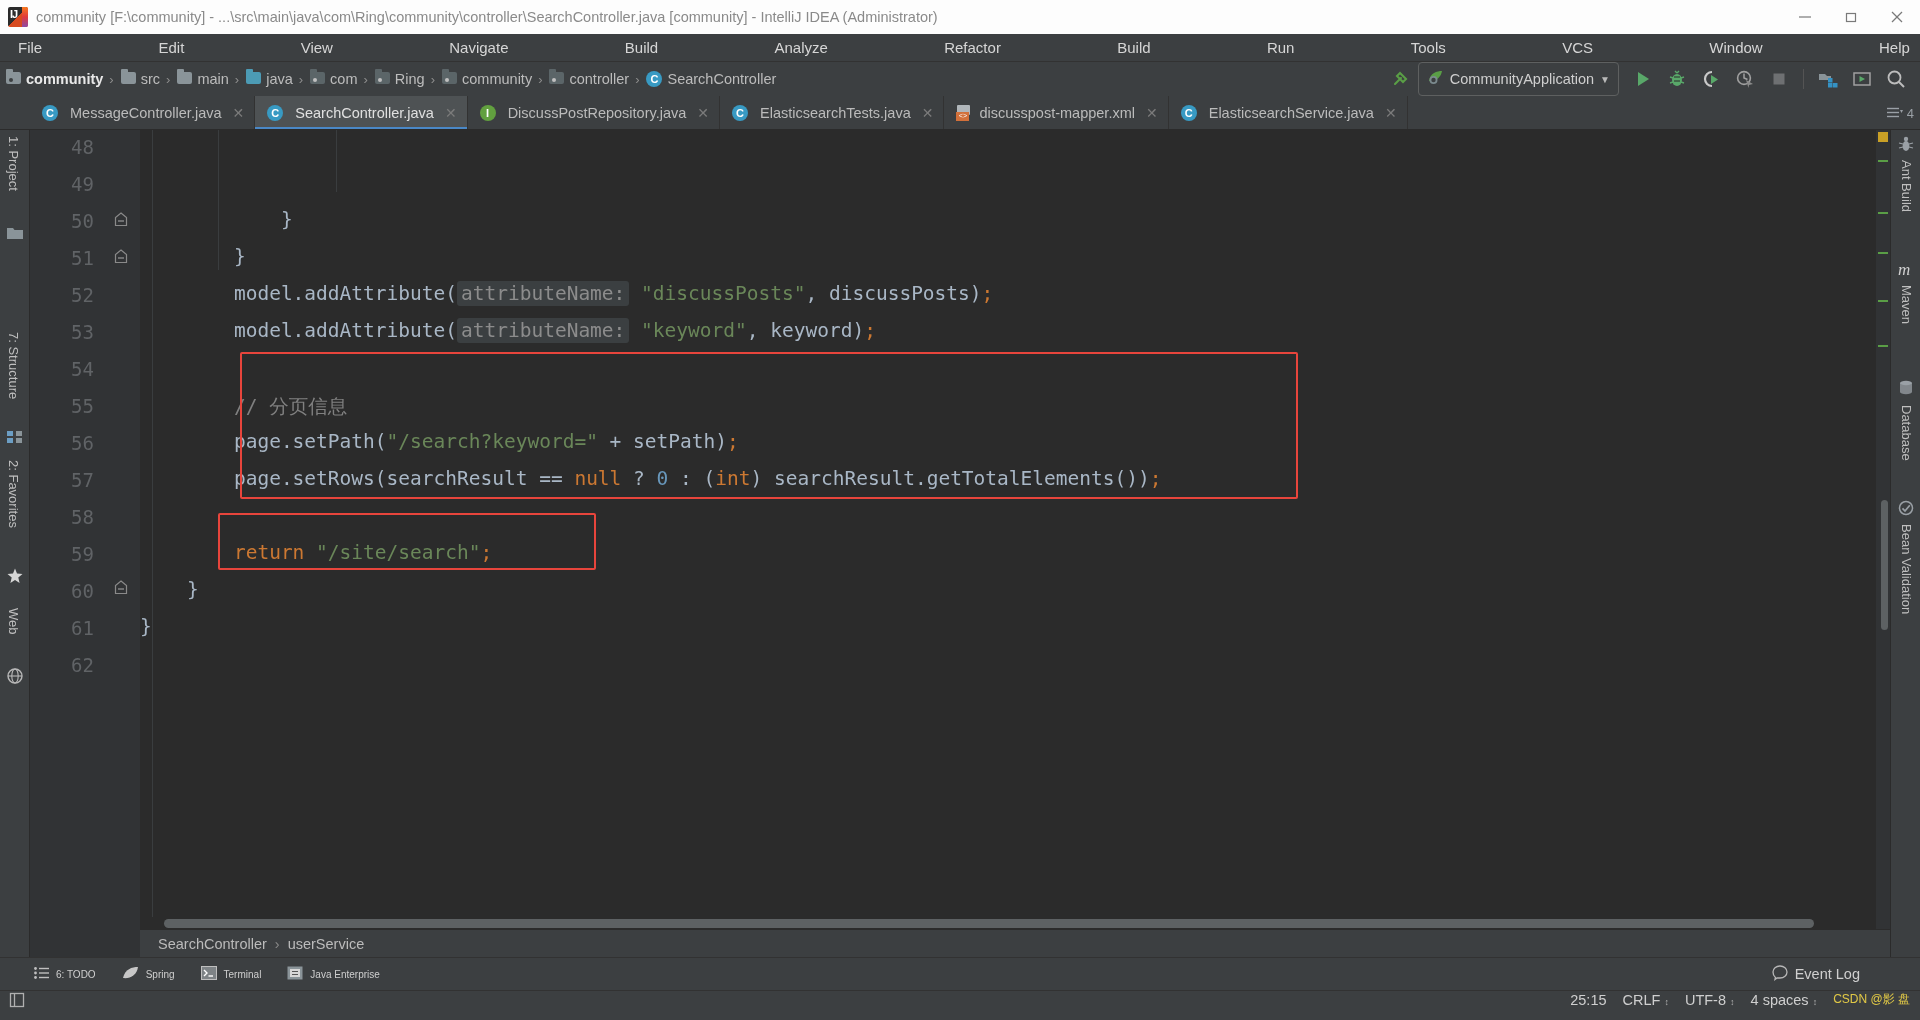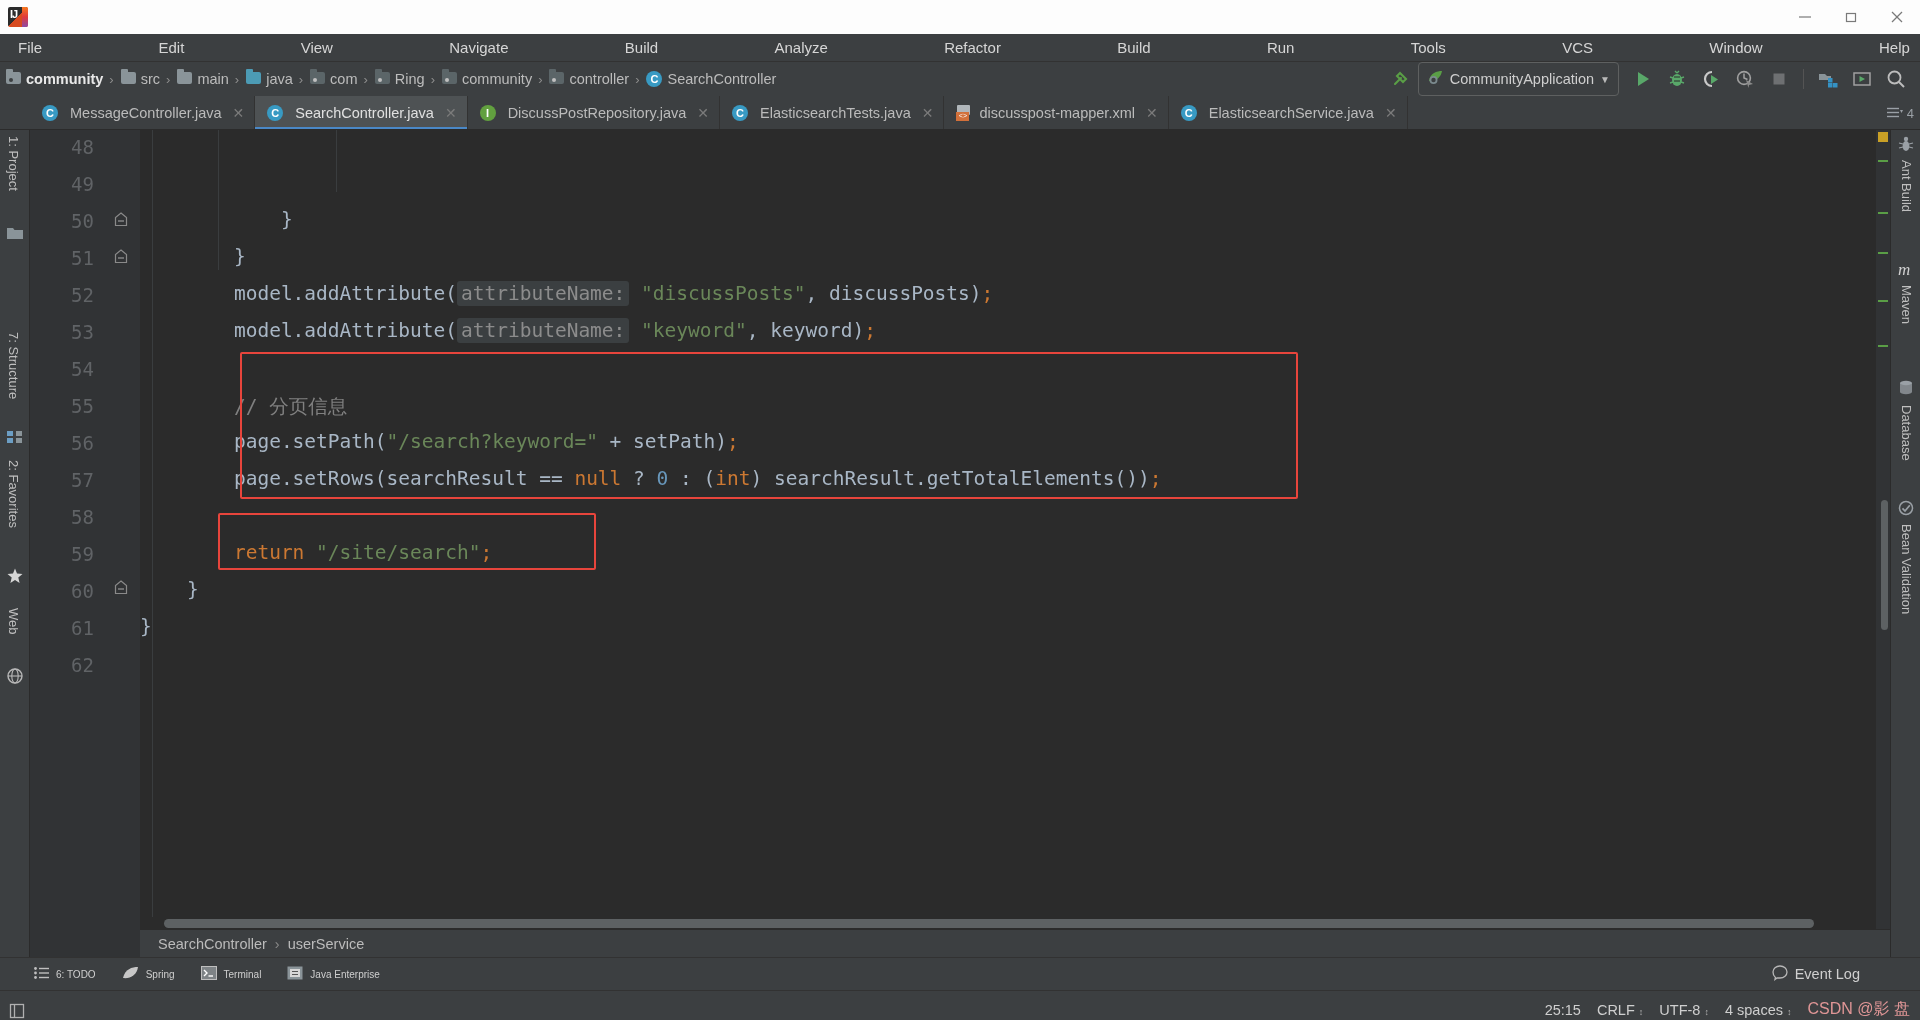--- a/index.html
+++ b/index.html
@@ -89,33 +89,34 @@
 
   .bottombread{ position:absolute; left:110px; right:0; bottom:0; height:28px; background:#3c3f41;
                 display:flex; align-items:center; color:#bbbbbb; font-size:14.5px; padding-left:18px; gap:8px; border-top:1px solid #2b2b2b;}
   .bottombread .sep2{color:#888;}
 
   
   .toolwin{ position:absolute; left:0; right:0; bottom:30px; height:33px; background:#3c3f41; display:flex;
             align-items:center; border-top:1px solid #323232; padding-left:34px; gap:26px;}
   .tw{ display:flex; align-items:center; gap:7px; color:#cfcfcf; font-size:10px; white-space:nowrap;}
   .statusbar{ position:absolute; left:0; right:0; bottom:0; height:30px; background:#3c3f41; display:flex;
-              align-items:flex-end; border-top:1px solid #323232;}
+              align-items:flex-start; border-top:1px solid #323232;}
   .sb-left{ display:flex; align-items:center; padding-left:8px; }
   .sb-right{ position:absolute; right:10px; display:flex; align-items:center; gap:16px; color:#cfcfcf; font-size:14.5px;}
   .caret{ font-size:9px; color:#b0b0b0; }
-  .csdn{ color:#fca5a5; font-size:16px; opacity:.85; }
+  .csdn{ color:#fde047; font-size:12px; opacity:.85; }
 
   svg{ overflow:visible; }
 </style>
 </head>
 <body>
 
 <div class="titlebar">
   <div class="tb-icon"></div>
+  <div class="tb-title">community [F:\community] - ...\src\main\java\com\Ring\community\controller\SearchController.java [community] - IntelliJ IDEA (Administrator)</div>
   <div class="tb-controls">
     <div class="tb-btn">
       <svg width="14" height="14" viewBox="0 0 14 14">
           <line x1="1" y1="7" x2="13" y2="7" stroke="#7a7a7a" stroke-width="1.2"></line>
         </svg>
     </div>
     <div class="tb-btn">
       <svg width="14" height="14" viewBox="0 0 14 14">
           <rect x="2.5" y="3.5" width="9" height="8" fill="none" stroke="#7a7a7a" stroke-width="1.2"></rect>
         </svg>

